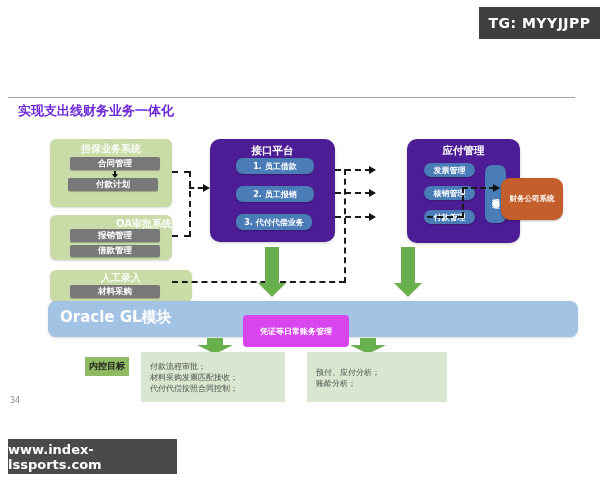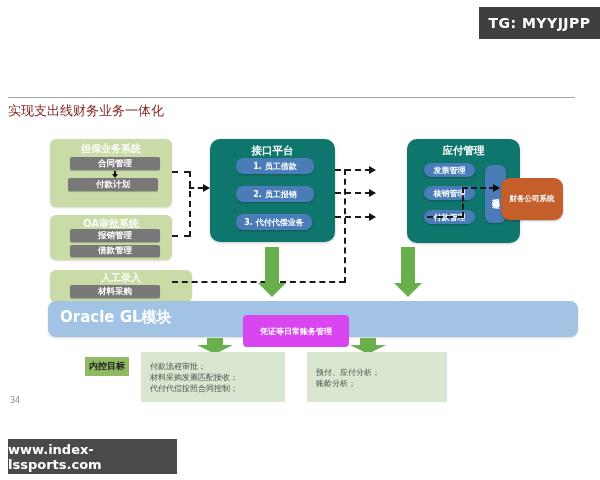--- a/index.html
+++ b/index.html
@@ -10,42 +10,42 @@
   
   .tg-badge { position:absolute; left:479px; top:7px; width:121px; height:32px;
     background:#3f3f3f; color:#fff; font-size:14px; font-weight:bold;
     display:flex; align-items:center; justify-content:center; letter-spacing:.5px; }
   .watermark { position:absolute; left:8px; top:439px; width:169px; height:35px;
     background:#4a4a4a; color:#fff; font-weight:bold; font-size:13px;
     display:flex; align-items:center; justify-content:center; }
   .page-num { position:absolute; left:10px; top:396px; font-size:8px; color:#8a8a8a; }
   
   .rule { position:absolute; left:8px; top:97px; width:567px; height:1px; background:#9fa8b0; }
-  .slide-title { position:absolute; left:8px; top:102px; font-size:13px; font-weight:normal; color:#7f1d1d; }
+  .slide-title { position:absolute; left:18px; top:102px; font-size:13px; font-weight:bold; color:#6d28d9; }
   
   .sys { position:absolute; background:#c9dca8; border-radius:6px; box-shadow:0 1px 2px rgba(0,0,0,.15); }
   #sys1 { left:50px; top:139px; width:122px; height:68px; }
   #sys2 { left:50px; top:215px; width:122px; height:45px; }
   #sys3 { left:50px; top:270px; width:142px; height:32px; }
   .sys-title { position:absolute; left:0; right:0; text-align:center;
     color:rgba(255,255,255,.93); font-weight:bold; font-size:10px; }
-  #sys1 .sys-title { top:3px; } #sys2 .sys-title { top:2px; } #sys3 .sys-title { top:1px; }
+  #sys1 .sys-title { top:3px; } #sys2 .sys-title { top:2px;text-align:right; } #sys3 .sys-title { top:1px; }
   .gray-item { position:absolute; background:#787878; border-radius:2px; color:#fff;
     font-size:8.5px; font-weight:bold; display:flex; align-items:center; justify-content:center;
     box-shadow:0 1px 1px rgba(0,0,0,.25); }
   #s1i1 { left:20px; top:18px; width:90px; height:13px; }
   #s1i2 { left:18px; top:39px; width:90px; height:13px; }
   #s2i1 { left:20px; top:14px; width:90px; height:13px; }
   #s2i2 { left:20px; top:30px; width:90px; height:12px; }
   #s3i1 { left:20px; top:15px; width:90px; height:13px; }
   .mini-arrow { position:absolute; left:64px; top:32px; width:2px; height:3px; background:#111; }
   .mini-arrow::after { content:""; position:absolute; top:3px; left:-2px; width:0; height:0;
     border-left:3px solid transparent; border-right:3px solid transparent; border-top:4px solid #111; }
   
-  .blue-panel { position:absolute; background:#0f766e; border-radius:10px; box-shadow:0 1px 3px rgba(0,0,0,.2); }
+  .blue-panel { position:absolute; background:#4c1d95; border-radius:10px; box-shadow:0 1px 3px rgba(0,0,0,.2); }
   #platform { left:210px; top:139px; width:125px; height:103px; }
   #payable  { left:360px; top:139px; width:113px; height:104px;margin-left:47px; }
   .panel-title { position:absolute; left:0; right:0; top:5px; text-align:center;
     color:#fff; font-weight:bold; font-size:10.5px; }
   .blue-item { position:absolute; background:#4a7cb8; border-radius:7px; color:#fff;
     font-size:8px; font-weight:bold; display:flex; align-items:center; justify-content:center;
     box-shadow:0 1px 2px rgba(0,0,0,.25); }
   #p1 { left:26px; top:19px; width:78px; height:16px; }
   #p2 { left:26px; top:47px; width:78px; height:16px; }
   #p3 { left:26px; top:75px; width:76px; height:16px; }

